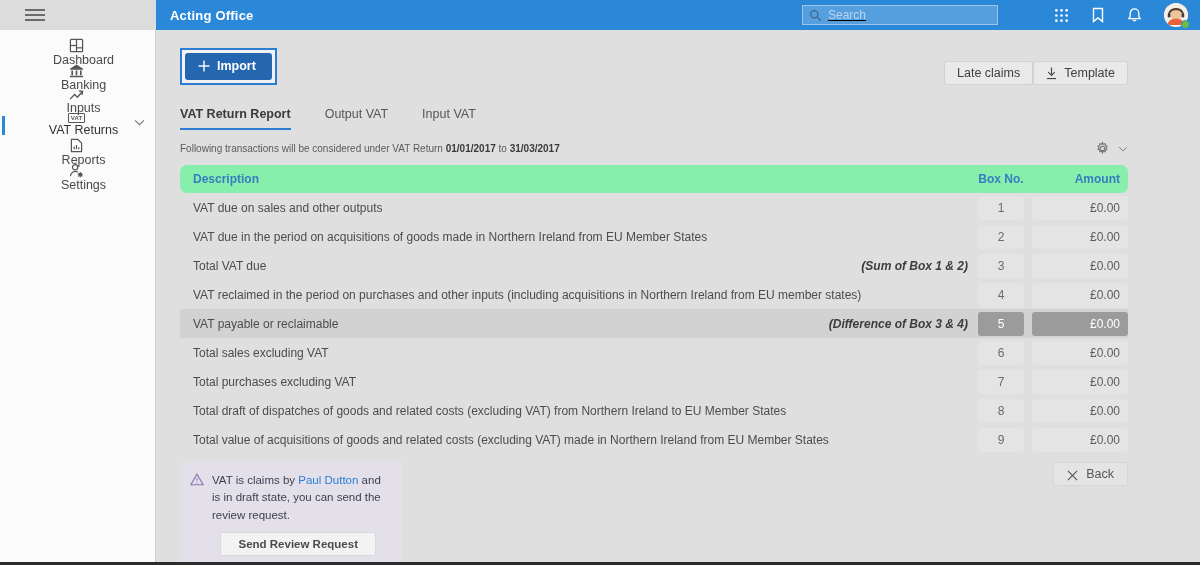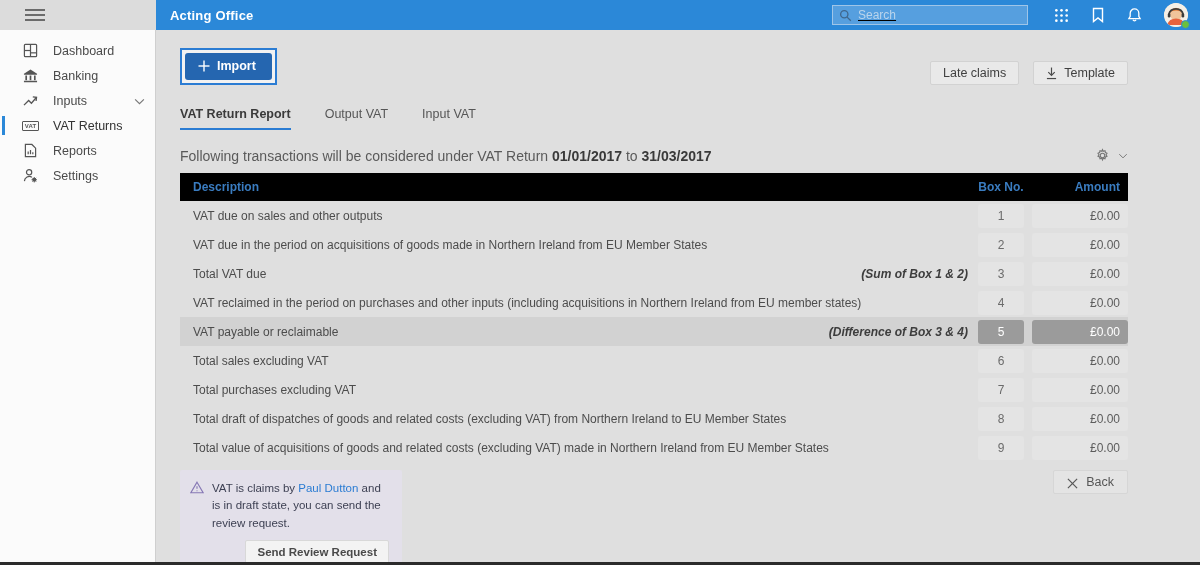--- a/index.html
+++ b/index.html
@@ -6,83 +6,83 @@
   html,body { width:1200px; height:565px; overflow:hidden; }
   body { font-family:"Liberation Sans", sans-serif; background:#dfdfdf; position:relative; }
 
   .app { width:1200px; height:565px; position:relative; background:#dfdfdf; }
 
   
   .topbar { display:flex; height:30px; width:100%; }
   .topbar-left { width:156px; background:#dcdcdc; display:flex; align-items:center; padding-left:25px; flex:none; }
   .hamburger { width:20px; height:12px; display:flex; flex-direction:column; justify-content:space-between; cursor:pointer; }
   .hamburger span { display:block; height:2px; background:#6b6b6b; }
-  .topbar-main { flex:1; background:#2b88d8; display:flex; align-items:center; padding:0 12px 0 14px; }
+  .topbar-main { flex:1; background:#2b88d8; display:flex; align-items:center; padding:0 12px 0 14px;gap:30px; }
   .app-title { color:#fff; font-weight:bold; font-size:13px; letter-spacing:.2px; }
   .search-box { margin-left:auto; display:flex; align-items:center; width:196px; height:20px; background:#569fdf; border:1px solid #9fc5e8; padding:0 6px;text-decoration:underline; }
   .search-box svg { flex:none; margin-right:6px; }
   .search-box input { border:none; outline:none; background:transparent; color:#eef4fa; font-size:12px; width:100%; font-family:"Liberation Sans",sans-serif; }
   .search-box input::placeholder { color:#b9d4ec; }
   .top-icons { display:flex; align-items:center; gap:22px; margin-left:26px; }
   .top-icon { color:#fff; display:flex; align-items:center; cursor:pointer; }
   .avatar-wrap { position:relative; width:24px; height:24px; }
   .avatar { width:24px; height:24px; border-radius:50%; background:#f3e9dd; overflow:hidden; display:block; }
   .presence-dot { position:absolute; right:-2px; bottom:-2px; width:9px; height:9px; border-radius:50%; background:#6bbf3e; border:1.5px solid #2b88d8; }
 
   
   .body-wrap { display:flex; height:532px; }
   .sidebar { width:156px; flex:none; background:#fbfbfb; border-right:1px solid #cfcfcf; padding-top:8px; }
-  .side-item { display:flex; align-items:center; height:25px; padding:0 10px 0 22px; color:#4a4a4a; font-size:12.5px; cursor:pointer; position:relative; }
+  .side-item { display:flex; align-items:center; height:25px; padding:0 10px 0 22px; color:#4a4a4a; font-size:12.5px; cursor:pointer; position:relative;flex-direction:column; }
   .side-item .sicon { width:17px; display:flex; justify-content:center; margin-right:14px; color:#555; flex:none; }
   .side-item.active { color:#333; }
   .side-item.active::before { content:""; position:absolute; left:2px; top:3px; bottom:3px; width:3px; background:#2b88d8; }
   .side-item .chev { margin-left:auto; color:#777; }
   .vat-glyph { font-size:6px; font-weight:bold; border:1px solid #555; padding:1px 1.5px; border-radius:1px; color:#555; letter-spacing:.2px; }
 
   .main { flex:1; padding:18px 72px 0 24px; position:relative; }
 
   
   .toolbar-row { display:flex; align-items:flex-end; }
   .import-ring { border:2px solid #2b7cd3; padding:3px; background:#f2f2f2; display:inline-block; }
   .btn-import { background:#2566b0; color:#fff; border:none; border-radius:3px; font-weight:bold; font-size:12.5px; padding:6px 16px 7px 13px; cursor:pointer; display:flex; align-items:center; gap:7px; font-family:"Liberation Sans",sans-serif; }
-  .right-btns { margin-left:auto; display:flex; gap:14px; }
+  .right-btns { margin-left:auto; display:flex; }
   .btn-flat { background:#e9e9e9; border:1px solid #d2d2d2; border-radius:2px; color:#404040; font-size:12.5px; padding:4px 12px; height:24px; display:flex; align-items:center; gap:7px; cursor:pointer; font-family:"Liberation Sans",sans-serif; }
 
   
   .tabs { display:flex; gap:34px; margin-top:22px; }
   .tab { font-size:12.5px; color:#565656; padding-bottom:7px; cursor:pointer; }
   .tab.active { color:#3a3a3a; font-weight:bold; border-bottom:2px solid #2b7cd3; }
 
   
-  .info-bar { display:flex; align-items:flex-start; margin-top:18px; color:#5a5a5a; font-size:14px; }
+  .info-bar { display:flex; align-items:center; margin-top:11px; color:#5a5a5a; font-size:10px; }
   .info-bar b { color:#3a3a3a; }
   .info-actions { margin-left:auto; display:flex; align-items:center; gap:8px; color:#767676; cursor:pointer; }
 
   
   .vat-table { margin-top:9px; }
-  .thead { display:flex; align-items:center; height:28px; background:#000000; color:#3a7cc0; font-size:12px; font-weight:bold; padding:0 0 0 13px; }
+  .thead { display:flex; align-items:center; height:28px; background:#86efac; color:#3a7cc0; font-size:12px; font-weight:bold; padding:0 0 0 13px;border-radius:7px; }
   .th-desc { flex:1; }
   .th-box { width:46px; text-align:center; flex:none; }
   .th-gap { width:8px; flex:none; }
   .th-amt { width:96px; text-align:right; padding-right:8px; flex:none; }
   .trow { display:flex; align-items:center; height:29px; padding-left:13px; font-size:12px; color:#4c4c4c; }
   .trow .desc { flex:1; display:flex; align-items:center; }
   .trow .note { margin-left:auto; font-style:italic; font-weight:bold; color:#3d3d3d; padding-right:10px; }
   .cell-box { width:46px; height:24px; flex:none; background:#e4e4e4; border-radius:3px; display:flex; align-items:center; justify-content:center; color:#6b6b6b; }
   .cell-amt { width:96px; height:24px; flex:none; background:#e4e4e4; border-radius:3px; display:flex; align-items:center; justify-content:flex-end; padding-right:8px; color:#5c5c5c; margin-left:8px; }
   .trow.hl { background:#d2d2d2; }
   .trow.hl .cell-box, .trow.hl .cell-amt { background:#9b9b9b; color:#fff; }
 
   
   .footer-row { display:flex; align-items:flex-start; margin-top:8px; }
   .warning-box { width:222px; background:#e3e0ea; border-radius:2px; padding:10px 10px 9px 10px; }
   .warning-head { display:flex; gap:8px; font-size:11.5px; color:#3c3f52; line-height:1.5; }
   .warning-head .wicon { flex:none; color:#8677b5; margin-top:1px; }
   .warning-text a { color:#2b7cd3; text-decoration:none; cursor:pointer; }
-  .btn-review { display:block; margin:8px 3px 0 auto; background:#f3f3f3; border:1px solid #d8d8d8; border-radius:2px; font-weight:bold; font-size:11.5px; color:#4a4a4a; padding:5px 11px; cursor:pointer; font-family:"Liberation Sans",sans-serif; }
+  .btn-review { display:block; margin:8px 16px 0 auto; background:#f3f3f3; border:1px solid #d8d8d8; border-radius:2px; font-weight:bold; font-size:11.5px; color:#4a4a4a; padding:5px 17px; cursor:pointer; font-family:"Liberation Sans",sans-serif; }
   .btn-back { margin-left:auto; background:#e4e4e4; border:1px solid #d6d6d6; border-radius:2px; color:#565656; font-size:12.5px; padding:4px 13px; height:24px; display:flex; align-items:flex-end; gap:8px; cursor:pointer; font-family:"Liberation Sans",sans-serif; }
 
   .bottom-line { position:absolute; left:0; right:0; bottom:0; height:3px; background:#2b2b2b; }
 </style>
 </head>
 <body>
 
 <div class="app">
 
   <div class="topbar">

